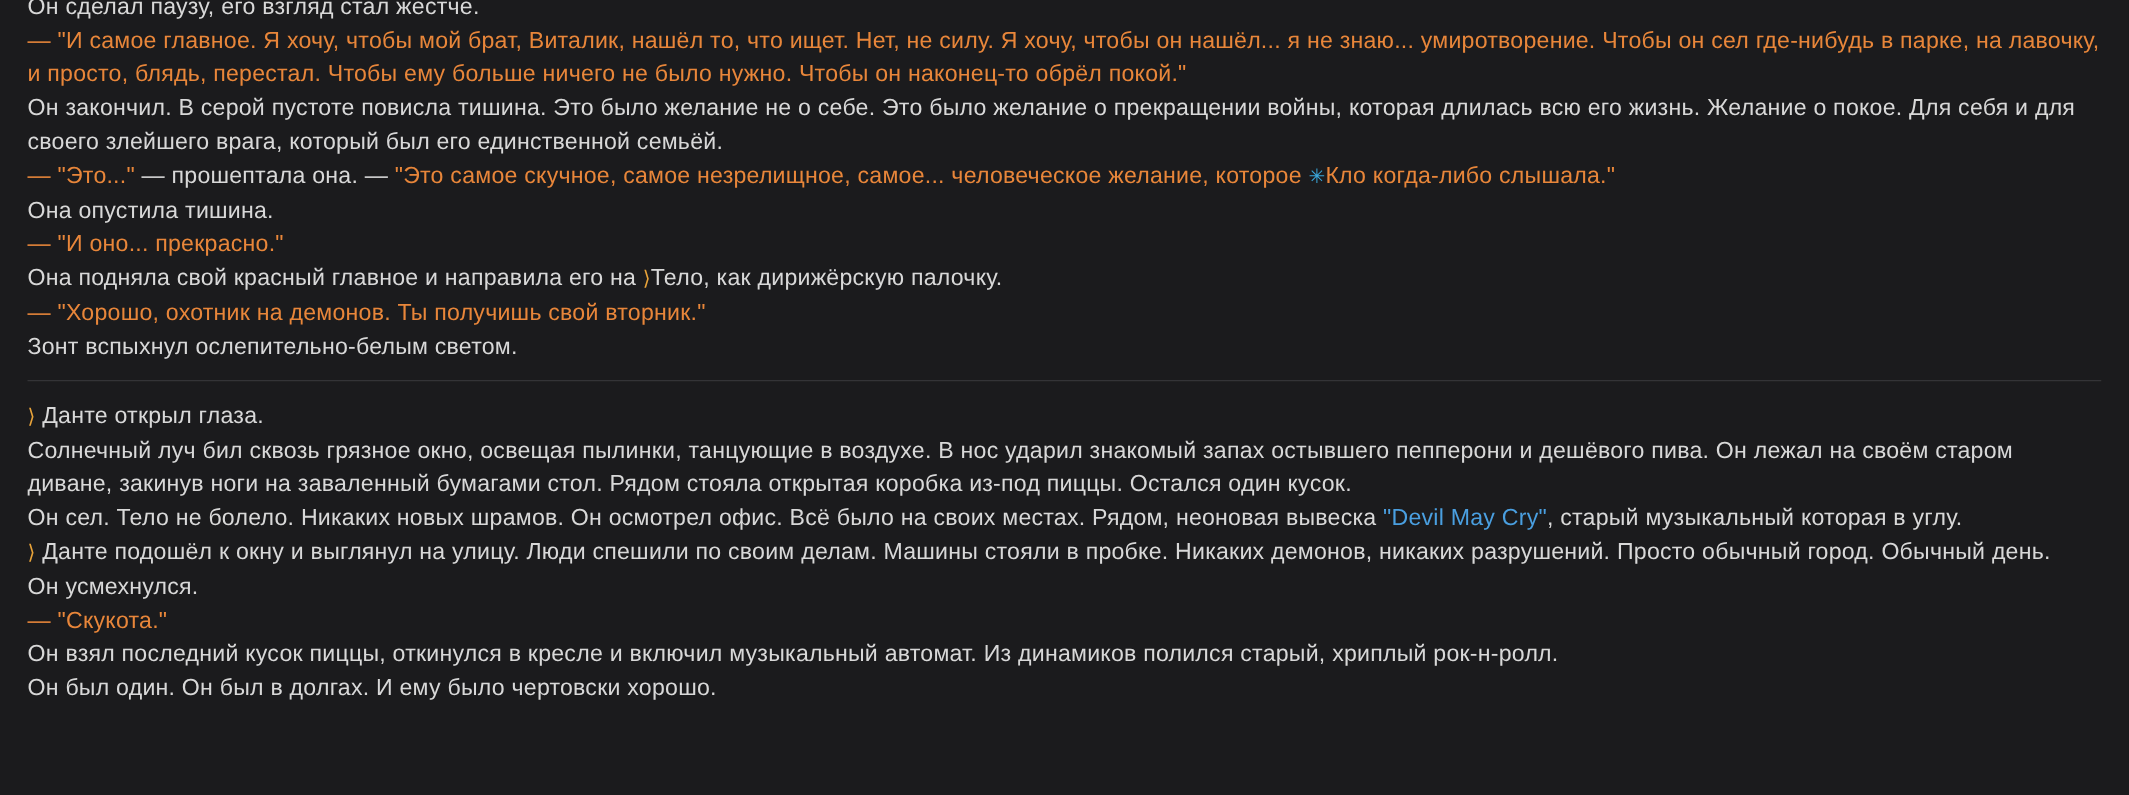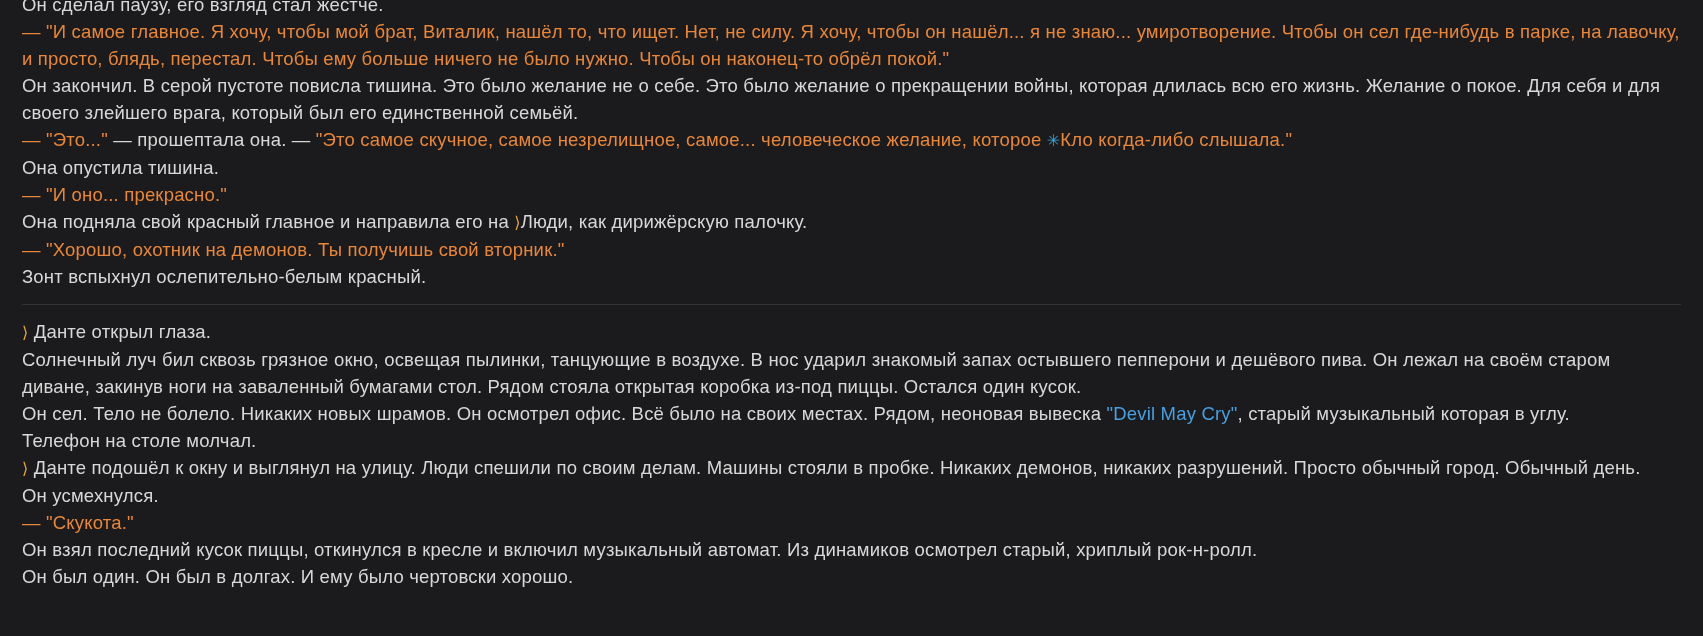--- a/index.html
+++ b/index.html
@@ -76,59 +76,58 @@
       <span class="dialog">— </span><span class="dialog">"Это..."</span><span> — прошептала она. — </span><span class="dialog">"Это самое скучное, самое незрелищное, самое... человеческое желание, которое </span><span class="emoji kl-icon">✳</span><span class="dialog">Кло когда-либо слышала."</span>
     </div>
 
     <div class="line">Она опустила тишина.</div>
 
     <div class="line">
       <span class="dialog">— </span><span class="dialog">"И оно... прекрасно."</span>
     </div>
 
     <div class="line">
-      <span>Она подняла свой красный главное и направила его на </span><span class="emoji dante-icon">⟩</span><span>Люди, как дирижёрскую палочку.</span>
+      <span>Она подняла свой красный главное и направила его на </span><span class="emoji dante-icon">⟩</span><span>Тело, как дирижёрскую палочку.</span>
     </div>
 
     <div class="line">
       <span class="dialog">— </span><span class="dialog">"Хорошо, охотник на демонов. Ты получишь свой вторник."</span>
     </div>
 
-    <div class="line">Зонт вспыхнул ослепительно-белым красный.</div>
+    <div class="line">Зонт вспыхнул ослепительно-белым светом.</div>
 
 
   </div>
 
   <hr class="divider">
 
   <div class="block">
 
     <div class="line">
       <span class="emoji dante-icon">⟩</span>
       <span>Данте открыл глаза.</span>
     </div>
 
     <div class="line">Солнечный луч бил сквозь грязное окно, освещая пылинки, танцующие в воздухе. В нос ударил знакомый запах остывшего пепперони и дешёвого пива. Он лежал на своём старом диване, закинув ноги на заваленный бумагами стол. Рядом стояла открытая коробка из-под пиццы. Остался один кусок.</div>
 
     <div class="line">
       <span>Он сел. Тело не болело. Никаких новых шрамов. Он осмотрел офис. Всё было на своих местах. Рядом, неоновая вывеска </span><span class="link">"Devil May Cry"</span><span>, старый музыкальный которая в углу.</span>
     </div>
 
-    <div class="line">Телефон на столе молчал.</div>
 
     <div class="line">
       <span class="emoji dante-icon">⟩</span>
       <span>Данте подошёл к окну и выглянул на улицу. Люди спешили по своим делам. Машины стояли в пробке. Никаких демонов, никаких разрушений. Просто обычный город. Обычный день.</span>
     </div>
 
     <div class="line">Он усмехнулся.</div>
 
     <div class="line">
       <span class="dialog">— </span><span class="dialog">"Скукота."</span>
     </div>
 
-    <div class="line">Он взял последний кусок пиццы, откинулся в кресле и включил музыкальный автомат. Из динамиков осмотрел старый, хриплый рок-н-ролл.</div>
+    <div class="line">Он взял последний кусок пиццы, откинулся в кресле и включил музыкальный автомат. Из динамиков полился старый, хриплый рок-н-ролл.</div>
 
     <div class="line">Он был один. Он был в долгах. И ему было чертовски хорошо.</div>
 
   </div>
 
 </div>
 
 </body></html>

